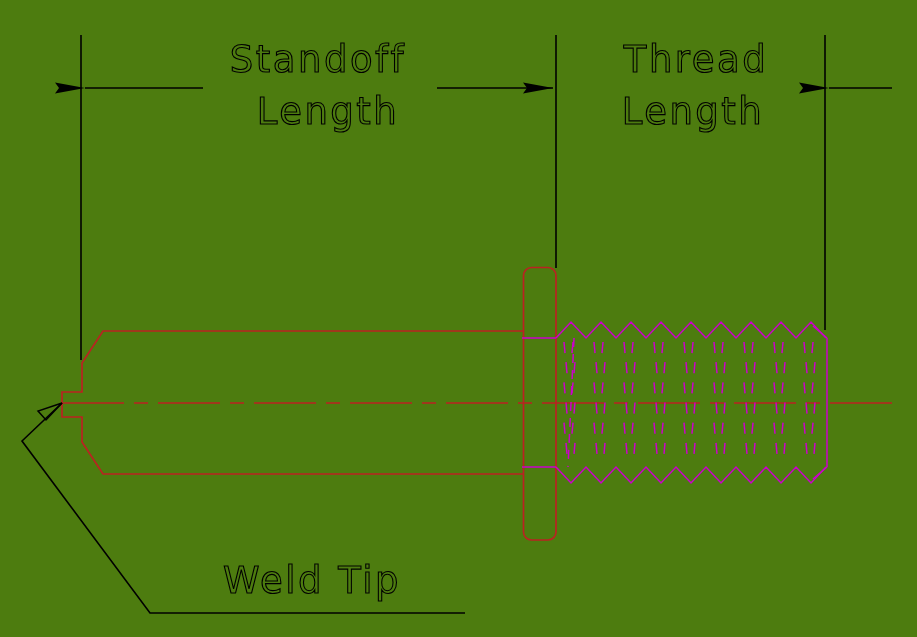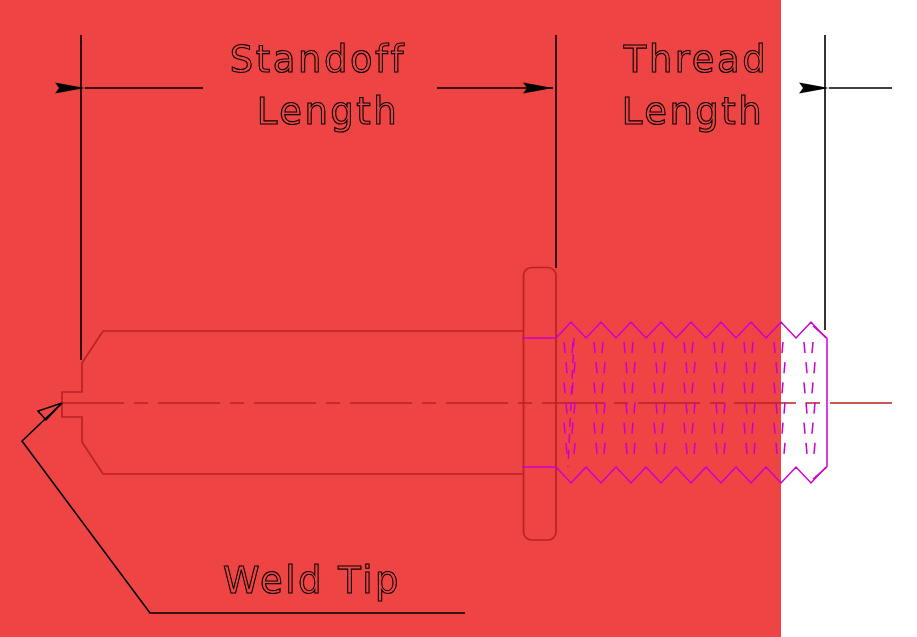--- a/index.html
+++ b/index.html
@@ -8,23 +8,23 @@
     background: #ffffff;
   }
   body {
     width: 917px;
     height: 637px;
     overflow: hidden;
     font-family: "DejaVu Sans", sans-serif;
   }
   #drawing-canvas {
     position: relative;
-    width: 781px;
+    width: 917px;
     height: 637px;
-    background: #ef4444;
+    background: #4d7c0f;
   }
   svg#cad-svg {
     display: block;
     width: 917px;
     height: 637px;
   }
   .dim-text {
     font-family: "DejaVu Sans", sans-serif;
     font-size: 37px;
     letter-spacing: 2.5px;

